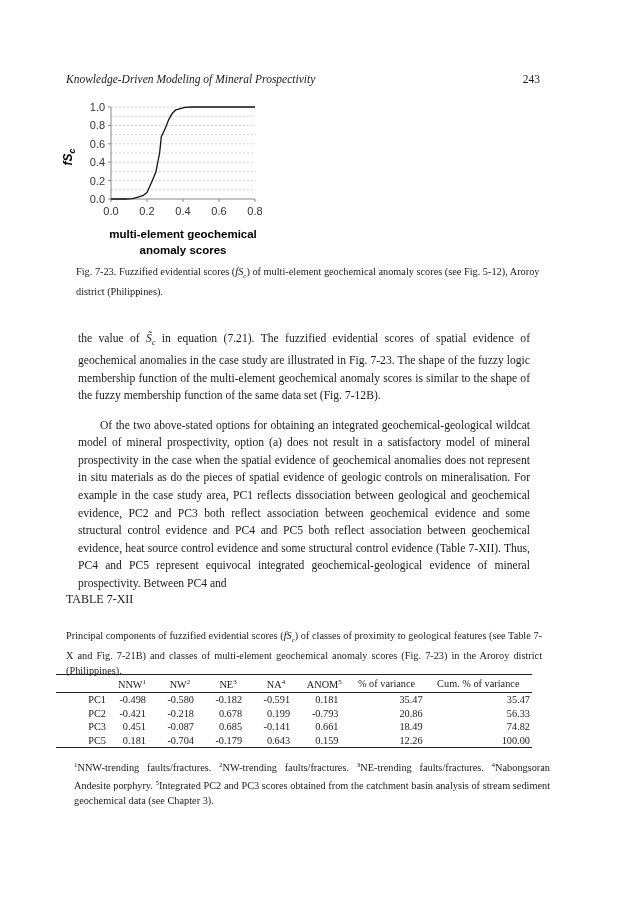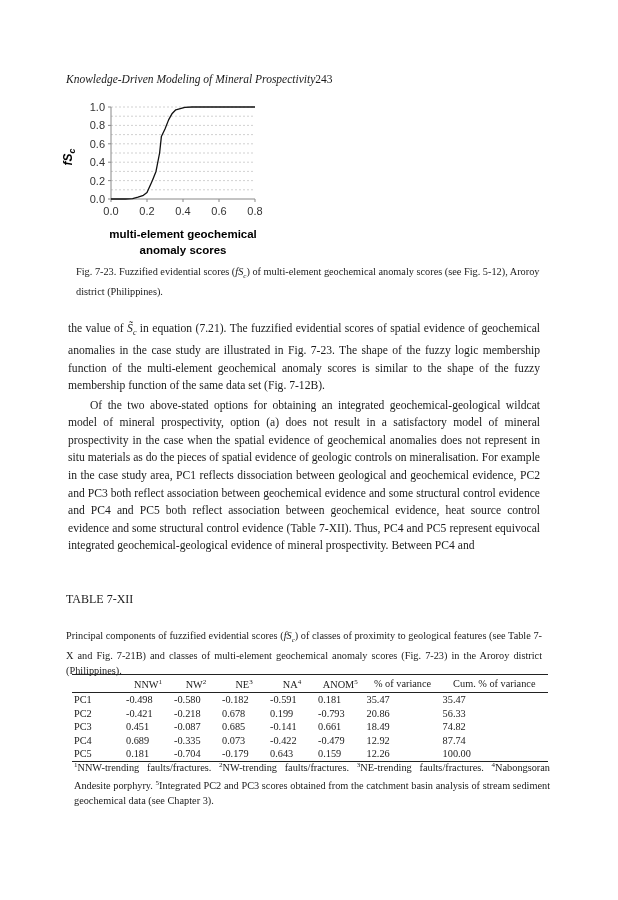--- a/index.html
+++ b/index.html
@@ -1,29 +1,29 @@
 <!DOCTYPE html>
 <html><head>
 <meta charset="utf-8">
 <style>
   html, body { margin: 0; padding: 0; background: #ffffff; }
   body { width: 618px; height: 900px; position: relative; overflow: hidden; color: #1a1a1a; font-family: "Liberation Serif", serif; }
-  .running-head { position: absolute; left: 66px; top: 73px; width: 474px; font-size: 11.5px; display: flex; }
+  .running-head { position: absolute; left: 66px; top: 73px; width: 474px; font-size: 11.5px; display: flex; justify-content: space-between; }
   .running-head .title { font-style: italic; }
   .chart { position: absolute; left: 60px; top: 95px; width: 230px; height: 170px; }
   .chart svg text { font-family: "Liberation Sans", sans-serif; }
   .caption { position: absolute; left: 76px; top: 264px; width: 476px; font-size: 10.3px; line-height: 15px; }
   .body-text { position: absolute; left: 66px; top: 318px; width: 476px; font-size: 11.6px; line-height: 17.6px; text-align: justify; }
-  .body-text p { margin: 2px; }
+  .body-text p { margin: 12px; }
   .body-text p.indent { text-indent: 22px; }
   .table-label { position: absolute; left: 66px; top: 592px; font-size: 12px; }
   .table-caption { position: absolute; left: 66px; top: 620px; width: 476px; font-size: 10.3px; line-height: 15px; text-align: justify; margin-top: 8px; }
-  table.pc { position: absolute; left: 72px; top: 674px; width: 476px; border-collapse: collapse; font-size: 10.3px; }
+  table.pc { position: absolute; left: 56px; top: 674px; width: 476px; border-collapse: collapse; font-size: 10.3px; }
   table.pc th { font-weight: normal; padding: 1px 2px; border-top: 1px solid #222; border-bottom: 1px solid #222; line-height: 13px; }
-  table.pc td { padding: 0 2px; line-height: 13.5px; text-align: left; }
+  table.pc td { padding: 0 2px; line-height: 13.5px; text-align: right; }
   table.pc tr:last-child td { border-bottom: 1px solid #222; }
   table.pc td.num { padding-right: 10px; }
   table.pc sup { font-size: 7px; }
   .footnotes { position: absolute; left: 66px; top: 758px; width: 476px; font-size: 10.3px; line-height: 14.5px; text-align: justify; margin-left: 8px; }
   .footnotes sup { font-size: 7px; }
   .italic { font-style: italic; }
 </style>
 </head>
 <body>
 
@@ -138,30 +138,20 @@
         <td>PC3</td>
         <td class="num">0.451</td>
         <td class="num">-0.087</td>
         <td class="num">0.685</td>
         <td class="num">-0.141</td>
         <td class="num">0.661</td>
         <td>18.49</td>
         <td>74.82</td>
       </tr>
       <tr>
-        <td>PC4</td>
-        <td class="num">0.689</td>
-        <td class="num">-0.335</td>
-        <td class="num">0.073</td>
-        <td class="num">-0.422</td>
-        <td class="num">-0.479</td>
-        <td>12.92</td>
-        <td>87.74</td>
-      </tr>
-      <tr>
         <td>PC5</td>
         <td class="num">0.181</td>
         <td class="num">-0.704</td>
         <td class="num">-0.179</td>
         <td class="num">0.643</td>
         <td class="num">0.159</td>
         <td>12.26</td>
         <td>100.00</td>
       </tr>
     </tbody>

